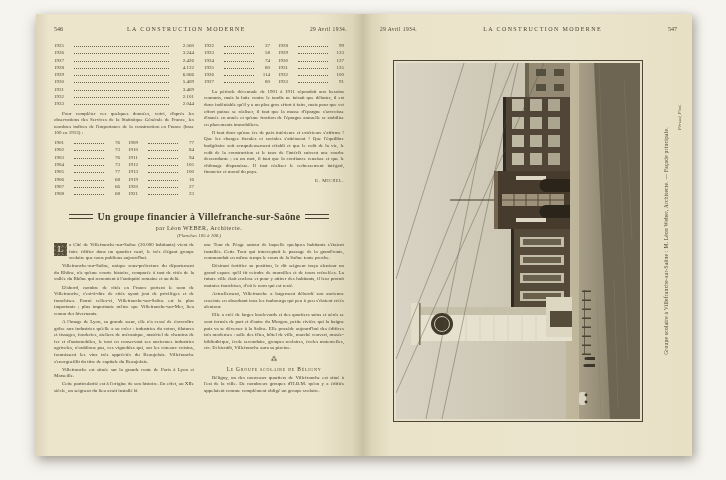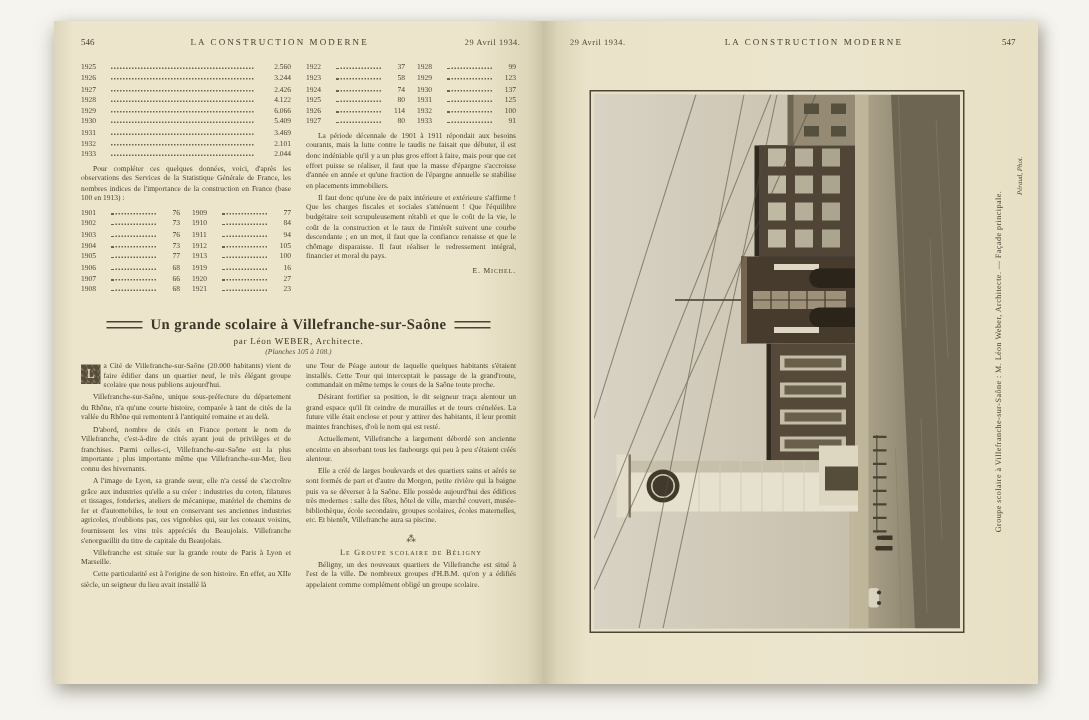--- a/index.html
+++ b/index.html
@@ -260,21 +260,21 @@
             </div>
           <p class="body ind">La période décennale de 1901 à 1911 répondait aux besoins courants, mais la lutte contre le taudis ne faisait que débuter, il est donc indéniable qu'il y a un plus gros effort à faire, mais pour que cet effort puisse se réaliser, il faut que la masse d'épargne s'accroisse d'année en année et qu'une fraction de l'épargne annuelle se stabilise en placements immobiliers.</p>
           <p class="body ind">Il faut donc qu'une ère de paix intérieure et extérieure s'affirme ! Que les charges fiscales et sociales s'atténuent ! Que l'équilibre budgétaire soit scrupuleusement rétabli et que le coût de la vie, le coût de la construction et le taux de l'intérêt suivent une courbe descendante ; en un mot, il faut que la confiance renaisse et que le chômage disparaisse. Il faut réaliser le redressement intégral, financier et moral du pays.</p>
           <p class="sig">E. Michel.</p>
         </div>
       </div>
 
       <div class="art-head">
         <div class="title-row">
           <span class="hrule"></span>
-          <h1 class="art-title">Un grande scolaire à Villefranche-sur-Saône</h1>
+          <h1 class="art-title">Un groupe financier à Villefranche-sur-Saône</h1>
           <span class="hrule"></span>
         </div>
         <div class="byline">par Léon WEBER, Architecte.</div>
         <div class="plates">(Planches 105 à 108.)</div>
       </div>
 
       <div class="cols bottom">
         <div class="col">
           <p class="body">
             <span class="dropcap">L</span><span>a Cité de Villefranche-sur-Saône (20.000 habitants) vient de faire édifier dans un quartier neuf, le très élégant groupe scolaire que nous publions aujourd'hui.</span>

